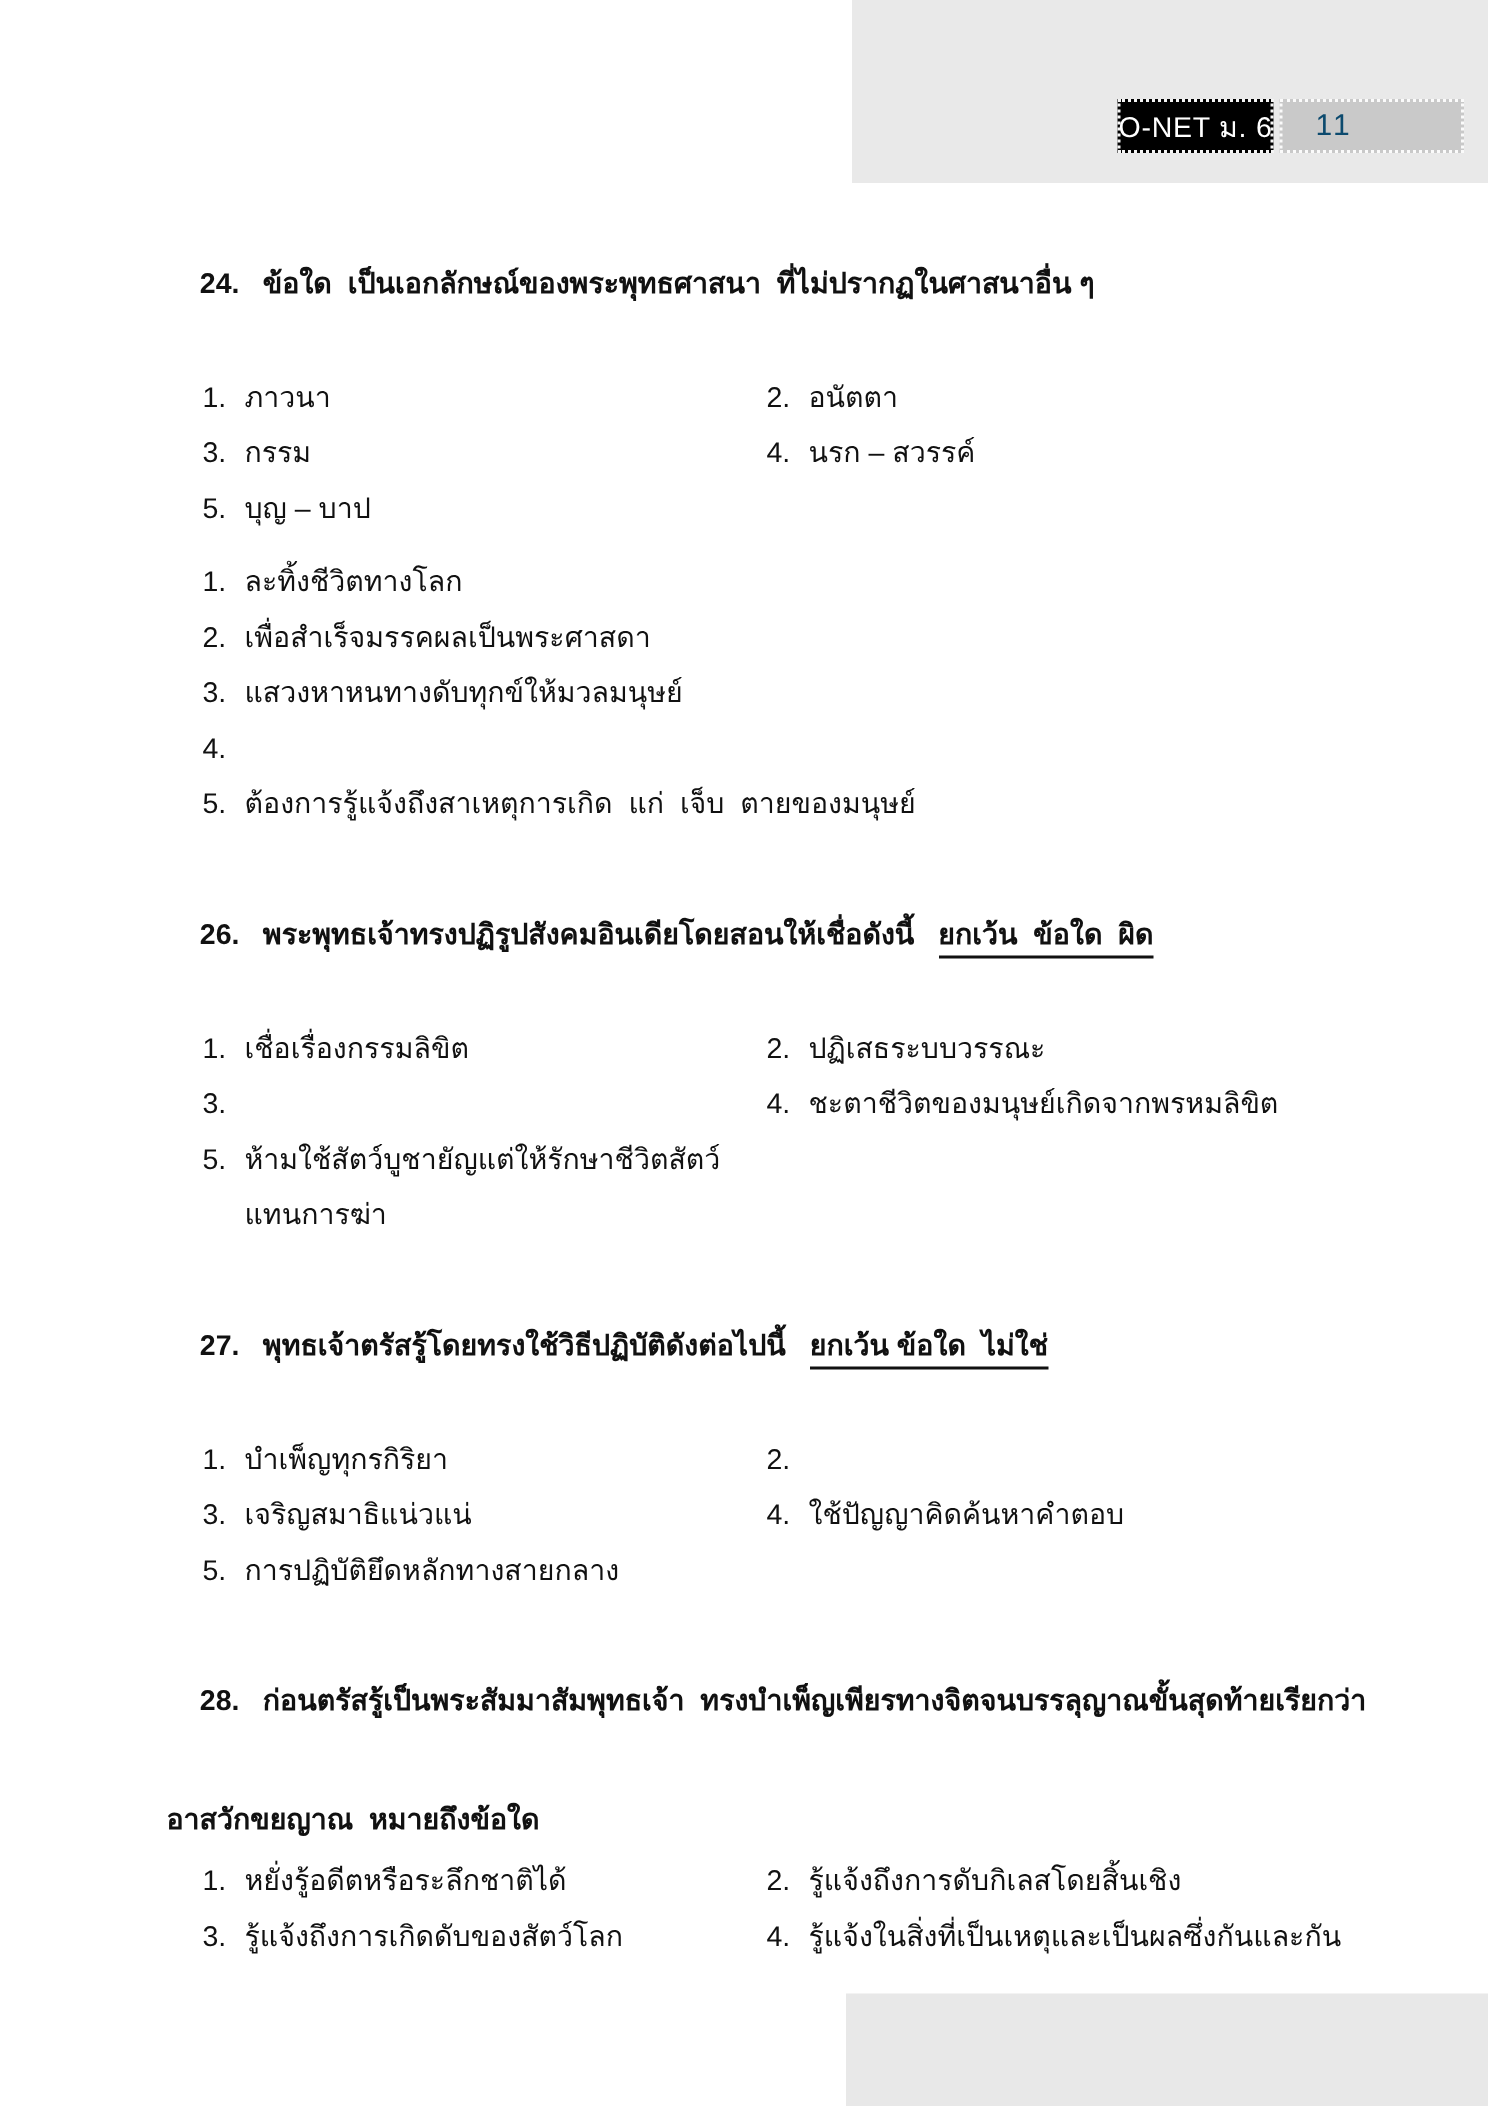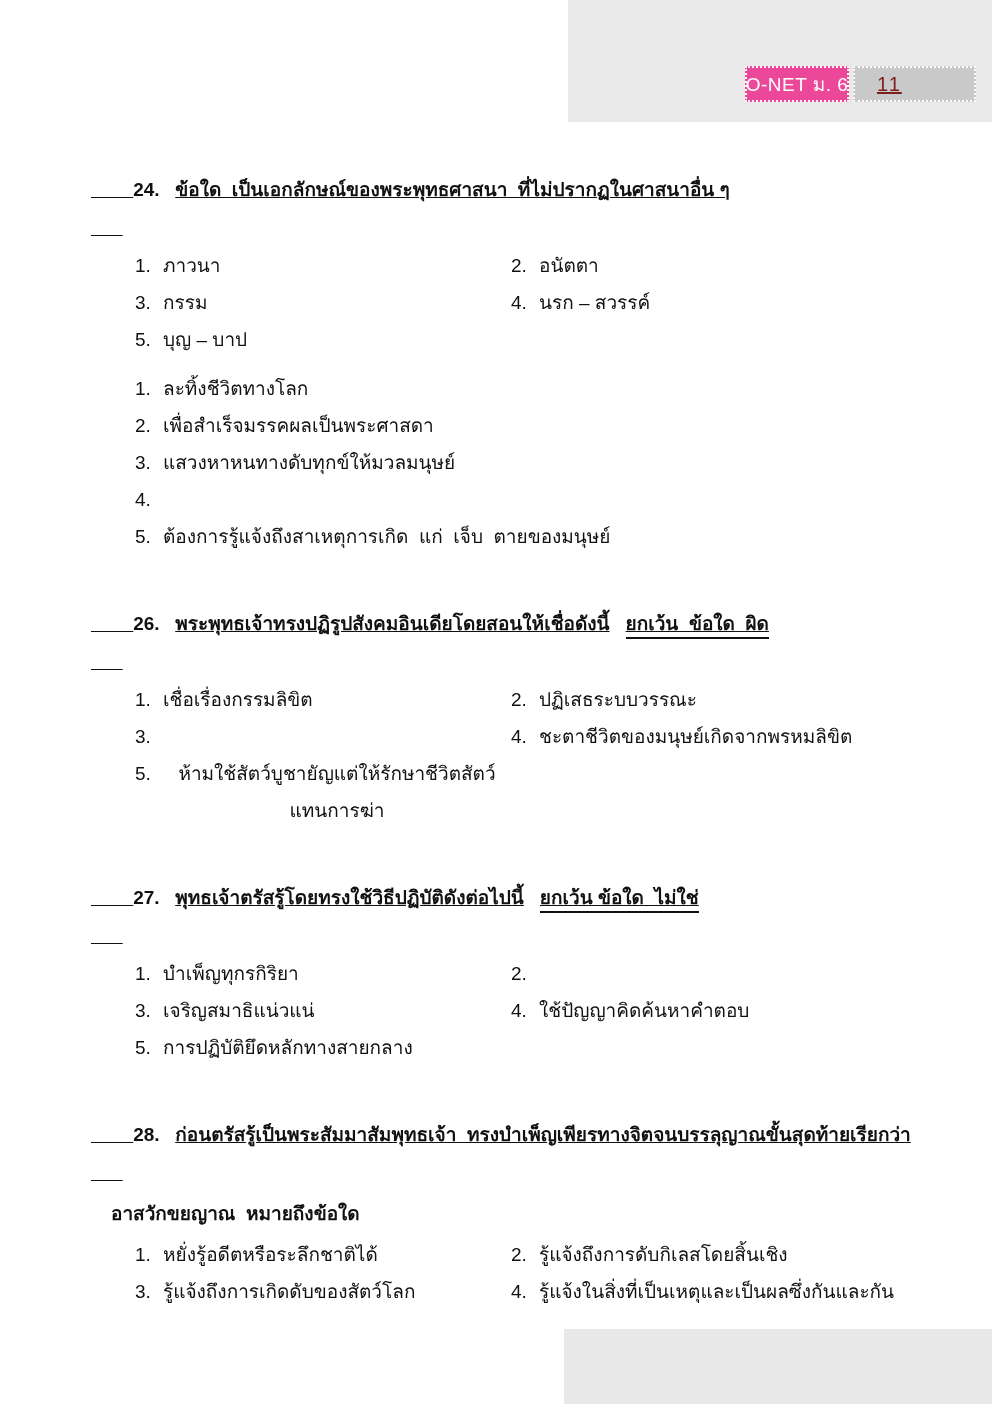--- a/index.html
+++ b/index.html
@@ -25,47 +25,46 @@
     height: 122px;
     background: #e9e9e9;
   }
   .badge-onet {
     position: absolute;
     left: 745px;
     top: 66px;
     width: 104px;
     height: 36px;
     box-sizing: border-box;
-    background: #ec4899;
+    background: #000000;
     border: 2px dotted #f5f5f5;
     color: #ffffff;
     display: flex;
     align-items: center;
     justify-content: center;
     font-size: 19px;
     letter-spacing: 0.5px;
     white-space: nowrap;
   }
   .badge-page {
     position: absolute;
     left: 853px;
     top: 66px;
     width: 123px;
     height: 36px;
     box-sizing: border-box;
     background: #c9c9c9;
     border: 2px dotted #fbfbfb;
-    color: #7f1d1d;
+    color: #0c4a6e;
     display: flex;
     align-items: center;
     justify-content: flex-start;
     padding-left: 22px;
     font-size: 20px;
     letter-spacing: 2px;
-    text-decoration: underline;
   }
   
   .footer-bar {
     position: absolute;
     bottom: 0;
     right: 0;
     width: 428px;
     height: 75px;
     background: #e8e8e8;
   }
@@ -75,21 +74,20 @@
     top: 133px;
     left: 91px;
     width: 830px;
   }
   .question { margin-bottom: 12px; }
   .stem {
     line-height: 38px;
     font-size: 19px;
     font-weight: bold;
     white-space: pre-wrap;
-    text-decoration: underline;
   }
   .q-num {
     display: inline-block;
     width: 42px;
     font-weight: bold;
   }
   .stem-underline {
     margin-left: 16px;
     border-bottom: 2.5px solid #111111;
     padding-bottom: 3px;
@@ -109,21 +107,21 @@
   }
   .opt {
     display: flex;
     line-height: 37px;
     font-size: 19px;
   }
   .opt-num {
     flex: 0 0 28px;
     width: 28px;
   }
-  .opt-text { white-space: pre-wrap; text-align: center; }
+  .opt-text { white-space: pre-wrap; }
 </style>
 </head>
 <body>
 
 <div class="page">
 
   <div class="header-bar"></div>
   <div class="badge-onet">O-NET ม. 6</div>
   <div class="badge-page">11</div>
 

